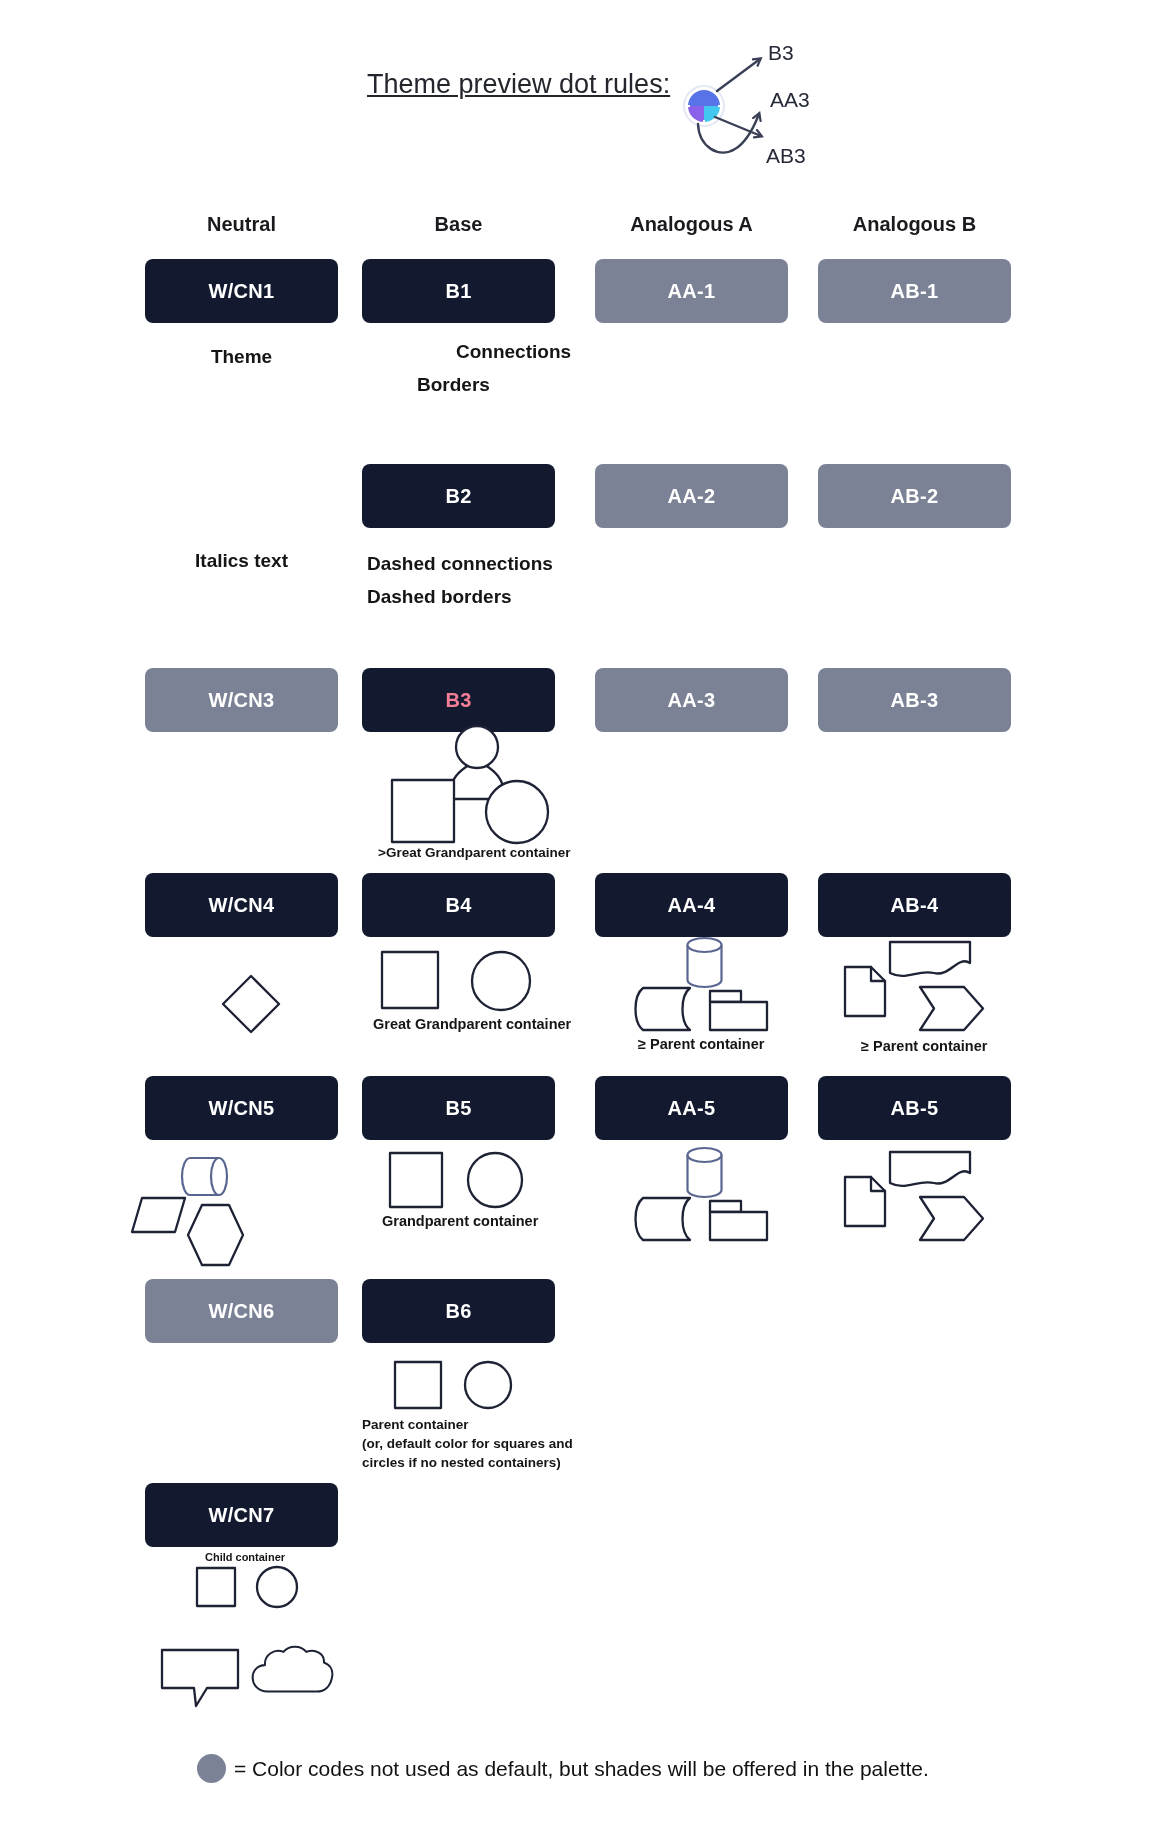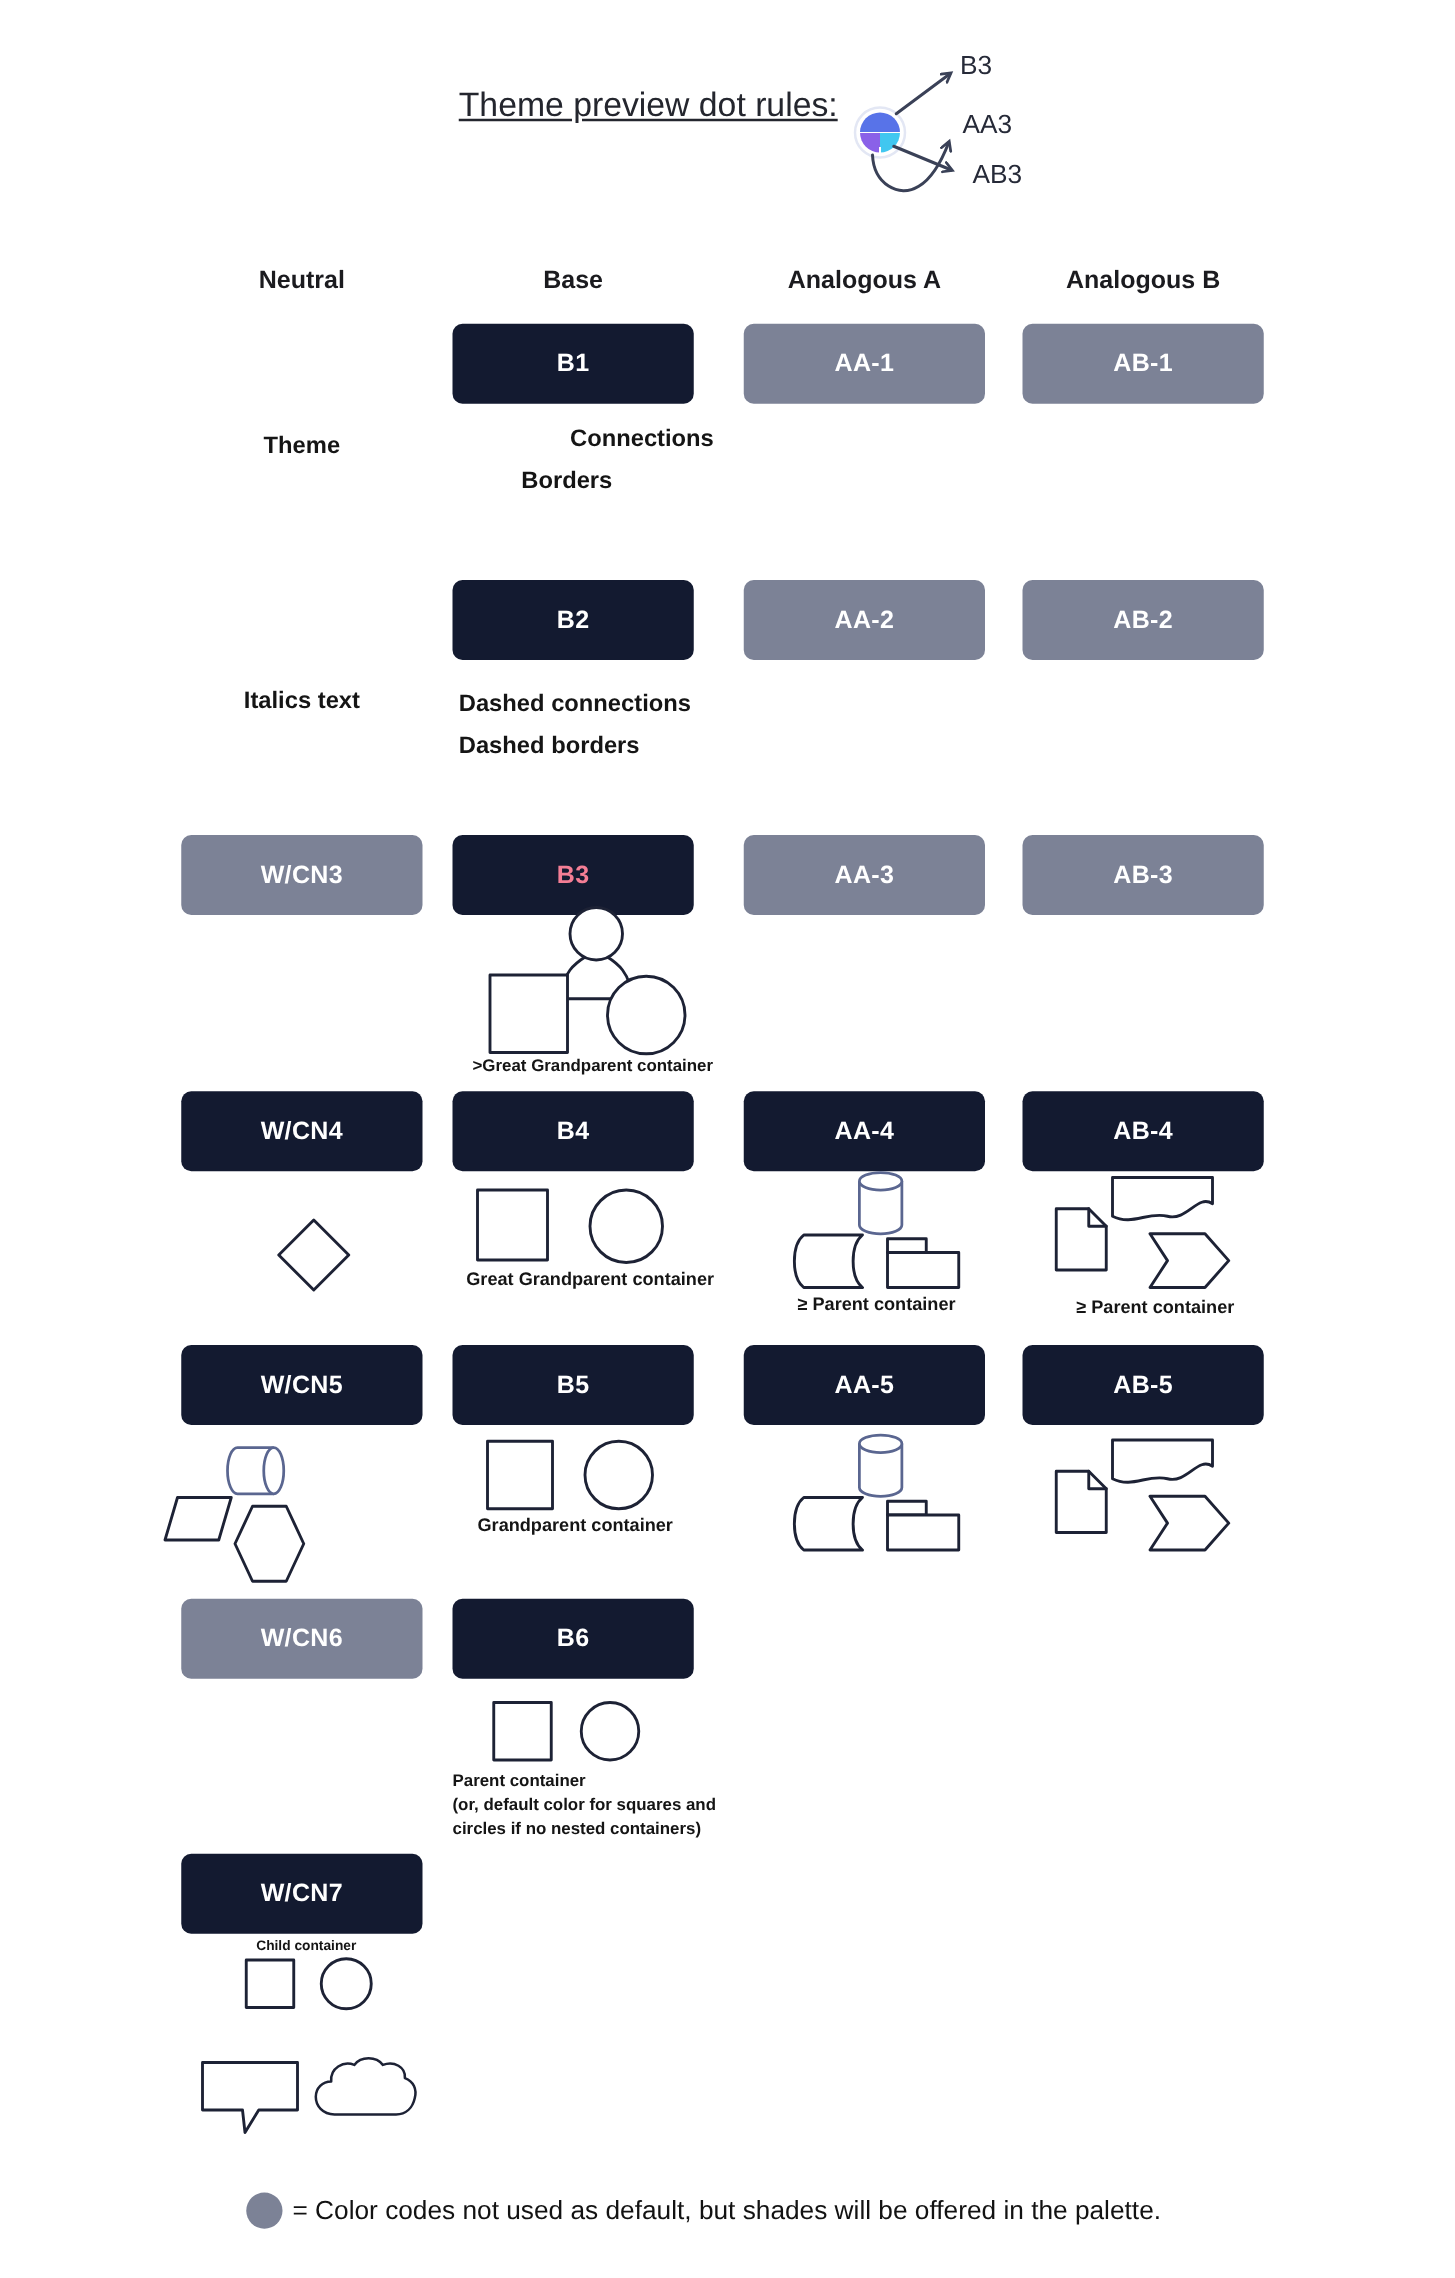--- a/index.html
+++ b/index.html
@@ -25,21 +25,21 @@
   .dot-ring{position:absolute;left:683px;top:85px;width:42px;height:42px;border-radius:50%;
     border:2px solid var(--dot_ring,#e3e7f4);box-sizing:border-box;background:#fff;}
   .dot-pie{position:absolute;left:688px;top:90px;width:32px;height:32px;border-radius:50%;
     background:conic-gradient(var(--dot_blue,#5873e8) 0 88deg,#fff 88deg 92deg,
       var(--dot_cyan,#41c7f0) 92deg 178deg,#fff 178deg 182deg,
       var(--dot_purple,#8a61e8) 182deg 268deg,#fff 268deg 272deg,
       var(--dot_blue,#5873e8) 272deg 360deg);}
   .dot-lbl{position:absolute;font-size:21px;color:#262a38;}
   .lbl-b3{left:768px;top:41px;}
   .lbl-aa3{left:770px;top:88px;}
-  .lbl-ab3{left:766px;top:128px;margin-left:12px;}
+  .lbl-ab3{left:766px;top:144px;}
   .aline{fill:none;stroke:var(--arrow,#3a4157);stroke-width:2.4;stroke-linecap:round;}
   
   .cap{position:absolute;font-weight:700;color:#151515;font-size:19px;}
   .cap-wcn1{left:145px;top:346px;width:193px;text-align:center;}
   .cap-b1a{left:417px;top:341px;margin-left:39px;}
   .cap-b1b{left:417px;top:374px;}
   .cap-wcn2{left:145px;top:550px;width:193px;text-align:center;}
   .cap-b2a{left:367px;top:553px;}
   .cap-b2b{left:367px;top:586px;}
   .cap-sm{font-size:13.5px;}
@@ -80,20 +80,21 @@
   </svg>
   <div class="dot-lbl lbl-b3">B3</div>
   <div class="dot-lbl lbl-aa3">AA3</div>
   <div class="dot-lbl lbl-ab3">AB3</div>
 
   <div class="hdr c1">Neutral</div>
   <div class="hdr c2">Base</div>
   <div class="hdr c3">Analogous A</div>
   <div class="hdr c4">Analogous B</div>
 
+  <div class="box dark c1 r1">W/CN1</div>
   <div class="box dark c2 r1">B1</div>
   <div class="box gray c3 r1">AA-1</div>
   <div class="box gray c4 r1">AB-1</div>
   <div class="cap cap-wcn1">Theme</div>
   <div class="cap cap-b1a">Connections</div>
   <div class="cap cap-b1b">Borders</div>
 
   <div class="box dark c2 r2">B2</div>
   <div class="box gray c3 r2">AA-2</div>
   <div class="box gray c4 r2">AB-2</div>

